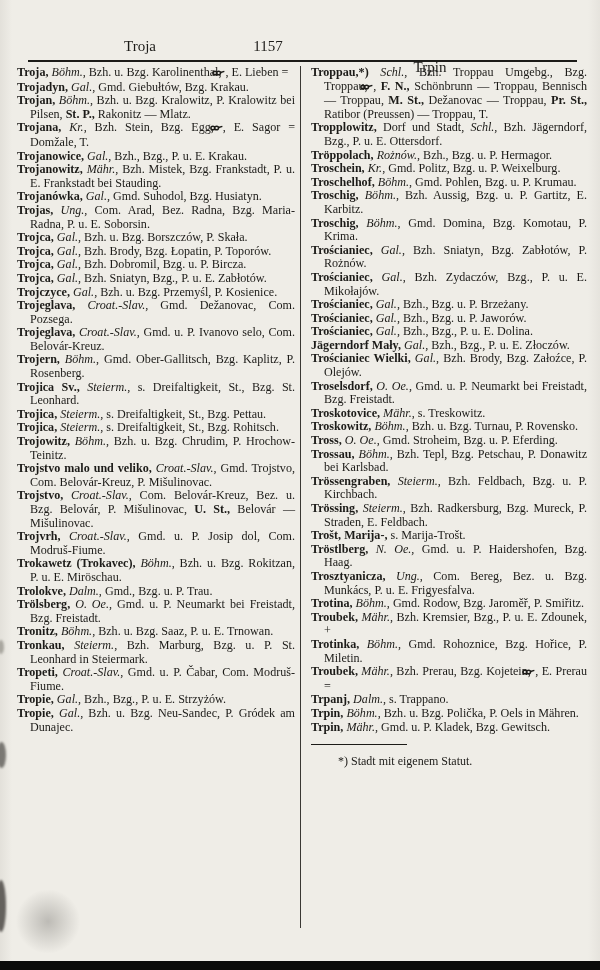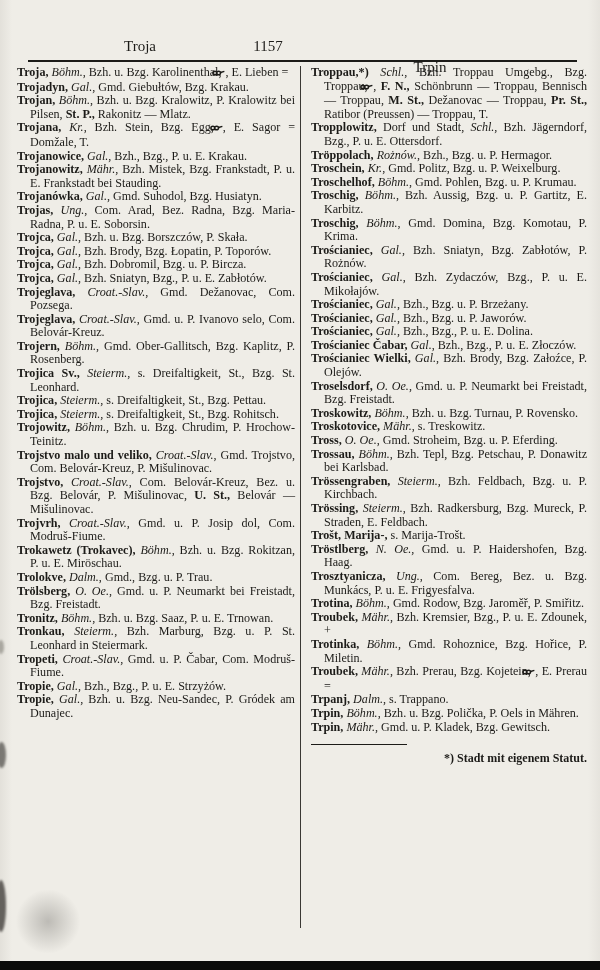--- a/index.html
+++ b/index.html
@@ -31,21 +31,21 @@
     line-height:13.6px;
     text-align:justify;
     padding-left:13px;
     text-indent:-13px;
   }
   .pb{font-weight:bold;}
   .pi{font-style:italic;}
   .icon-ph{display:inline-block;vertical-align:-1px;}
   .footnote{margin-top:10px;}
   .footnote-rule{width:96px;height:1px;background:#1c1b18;margin:0 0 6px 0;}
-  .footnote-text{margin:0;font-size:12px;font-weight:bold;padding-left:18px;text-align:right;}
+  .footnote-text{margin:9px;font-size:12px;font-weight:normal;padding-left:18px;}
   .bottom-bar{position:absolute;left:0;bottom:0;width:600px;height:9px;background:#0b0b0a;}
   .smudge{position:absolute;border-radius:50%;filter:blur(1px);}
   .sm1{left:-3px;top:742px;width:9px;height:26px;background:rgba(35,33,30,.55);}
   .sm2{left:-4px;top:880px;width:10px;height:52px;background:rgba(30,28,25,.65);}
   .sm3{left:-2px;top:640px;width:6px;height:14px;background:rgba(60,56,50,.35);}
 </style>
 </head>
 <body>
 
 <div class="page">
@@ -72,20 +72,21 @@
               <path d="M15 5.2 L21 3.4" stroke="#1c1b18" stroke-width="2.2" fill="none"></path>
             </svg></span><span class="pn">, E. Sagor = Domžale, T.</span></p>
         <p class="entry"><span class="pb">Trojanowice,</span><span class="pi"> Gal.</span><span class="pn">, Bzh., Bzg., P. u. E. Krakau.</span></p>
         <p class="entry"><span class="pb">Trojanowitz,</span><span class="pi"> Mähr.</span><span class="pn">, Bzh. Mistek, Bzg. Frankstadt, P. u. E. Frankstadt bei Stauding.</span></p>
         <p class="entry"><span class="pb">Trojanówka,</span><span class="pi"> Gal.</span><span class="pn">, Gmd. Suhodol, Bzg. Husiatyn.</span></p>
         <p class="entry"><span class="pb">Trojas,</span><span class="pi"> Ung.</span><span class="pn">, Com. Arad, Bez. Radna, Bzg. Maria-Radna, P. u. E. Soborsin.</span></p>
         <p class="entry"><span class="pb">Trojca,</span><span class="pi"> Gal.</span><span class="pn">, Bzh. u. Bzg. Borszczów, P. Skała.</span></p>
         <p class="entry"><span class="pb">Trojca,</span><span class="pi"> Gal.</span><span class="pn">, Bzh. Brody, Bzg. Łopatin, P. Toporów.</span></p>
         <p class="entry"><span class="pb">Trojca,</span><span class="pi"> Gal.</span><span class="pn">, Bzh. Dobromil, Bzg. u. P. Bircza.</span></p>
         <p class="entry"><span class="pb">Trojca,</span><span class="pi"> Gal.</span><span class="pn">, Bzh. Sniatyn, Bzg., P. u. E. Zabłotów.</span></p>
+        <p class="entry"><span class="pb">Trojczyce,</span><span class="pi"> Gal.</span><span class="pn">, Bzh. u. Bzg. Przemyśl, P. Kosienice.</span></p>
         <p class="entry"><span class="pb">Trojeglava,</span><span class="pi"> Croat.-Slav.</span><span class="pn">, Gmd. Dežanovac, Com. Pozsega.</span></p>
         <p class="entry"><span class="pb">Trojeglava,</span><span class="pi"> Croat.-Slav.</span><span class="pn">, Gmd. u. P. Ivanovo selo, Com. Belovár-Kreuz.</span></p>
         <p class="entry"><span class="pb">Trojern,</span><span class="pi"> Böhm.</span><span class="pn">, Gmd. Ober-Gallitsch, Bzg. Kaplitz, P. Rosenberg.</span></p>
         <p class="entry"><span class="pb">Trojica Sv.,</span><span class="pi"> Steierm.</span><span class="pn">, s. Dreifaltigkeit, St., Bzg. St. Leonhard.</span></p>
         <p class="entry"><span class="pb">Trojica,</span><span class="pi"> Steierm.</span><span class="pn">, s. Dreifaltigkeit, St., Bzg. Pettau.</span></p>
         <p class="entry"><span class="pb">Trojica,</span><span class="pi"> Steierm.</span><span class="pn">, s. Dreifaltigkeit, St., Bzg. Rohitsch.</span></p>
         <p class="entry"><span class="pb">Trojowitz,</span><span class="pi"> Böhm.</span><span class="pn">, Bzh. u. Bzg. Chrudim, P. Hrochow-Teinitz.</span></p>
         <p class="entry"><span class="pb">Trojstvo malo und veliko,</span><span class="pi"> Croat.-Slav.</span><span class="pn">, Gmd. Trojstvo, Com. Belovár-Kreuz, P. Mišulinovac.</span></p>
         <p class="entry"><span class="pb">Trojstvo,</span><span class="pi"> Croat.-Slav.</span><span class="pn">, Com. Belovár-Kreuz, Bez. u. Bzg. Belovár, P. Mišulinovac, </span><span class="pb">U. St.,</span><span class="pn"> Belovár — Mišulinovac.</span></p>
         <p class="entry"><span class="pb">Trojvrh,</span><span class="pi"> Croat.-Slav.</span><span class="pn">, Gmd. u. P. Josip dol, Com. Modruš-Fiume.</span></p>
@@ -108,25 +109,25 @@
           <p class="entry"><span class="pb">Tröppolach,</span><span class="pi"> Rożnów.</span><span class="pn">, Bzh., Bzg. u. P. Hermagor.</span></p>
           <p class="entry"><span class="pb">Troschein,</span><span class="pi"> Kr.</span><span class="pn">, Gmd. Politz, Bzg. u. P. Weixelburg.</span></p>
           <p class="entry"><span class="pb">Troschelhof,</span><span class="pi"> Böhm.</span><span class="pn">, Gmd. Pohlen, Bzg. u. P. Krumau.</span></p>
           <p class="entry"><span class="pb">Troschig,</span><span class="pi"> Böhm.</span><span class="pn">, Bzh. Aussig, Bzg. u. P. Gartitz, E. Karbitz.</span></p>
           <p class="entry"><span class="pb">Troschig,</span><span class="pi"> Böhm.</span><span class="pn">, Gmd. Domina, Bzg. Komotau, P. Krima.</span></p>
           <p class="entry"><span class="pb">Trościaniec,</span><span class="pi"> Gal.</span><span class="pn">, Bzh. Sniatyn, Bzg. Zabłotów, P. Rożnów.</span></p>
           <p class="entry"><span class="pb">Trościaniec,</span><span class="pi"> Gal.</span><span class="pn">, Bzh. Zydaczów, Bzg., P. u. E. Mikołajów.</span></p>
           <p class="entry"><span class="pb">Trościaniec,</span><span class="pi"> Gal.</span><span class="pn">, Bzh., Bzg. u. P. Brzeżany.</span></p>
           <p class="entry"><span class="pb">Trościaniec,</span><span class="pi"> Gal.</span><span class="pn">, Bzh., Bzg. u. P. Jaworów.</span></p>
           <p class="entry"><span class="pb">Trościaniec,</span><span class="pi"> Gal.</span><span class="pn">, Bzh., Bzg., P. u. E. Dolina.</span></p>
-          <p class="entry"><span class="pb">Trościaniec Čabar,</span><span class="pi"> Gal.</span><span class="pn">, Bzh., Bzg., P. u. E. Złoczów.</span></p>
+          <p class="entry"><span class="pb">Jägerndorf Mały,</span><span class="pi"> Gal.</span><span class="pn">, Bzh., Bzg., P. u. E. Złoczów.</span></p>
           <p class="entry"><span class="pb">Trościaniec Wielki,</span><span class="pi"> Gal.</span><span class="pn">, Bzh. Brody, Bzg. Załoźce, P. Olejów.</span></p>
           <p class="entry"><span class="pb">Troselsdorf,</span><span class="pi"> O. Oe.</span><span class="pn">, Gmd. u. P. Neumarkt bei Freistadt, Bzg. Freistadt.</span></p>
+          <p class="entry"><span class="pb">Troskotovice,</span><span class="pi"> Mähr.</span><span class="pn">, s. Treskowitz.</span></p>
           <p class="entry"><span class="pb">Troskowitz,</span><span class="pi"> Böhm.</span><span class="pn">, Bzh. u. Bzg. Turnau, P. Rovensko.</span></p>
-          <p class="entry"><span class="pb">Troskotovice,</span><span class="pi"> Mähr.</span><span class="pn">, s. Treskowitz.</span></p>
           <p class="entry"><span class="pb">Tross,</span><span class="pi"> O. Oe.</span><span class="pn">, Gmd. Stroheim, Bzg. u. P. Eferding.</span></p>
           <p class="entry"><span class="pb">Trossau,</span><span class="pi"> Böhm.</span><span class="pn">, Bzh. Tepl, Bzg. Petschau, P. Donawitz bei Karlsbad.</span></p>
           <p class="entry"><span class="pb">Trössengraben,</span><span class="pi"> Steierm.</span><span class="pn">, Bzh. Feldbach, Bzg. u. P. Kirchbach.</span></p>
           <p class="entry"><span class="pb">Trössing,</span><span class="pi"> Steierm.</span><span class="pn">, Bzh. Radkersburg, Bzg. Mureck, P. Straden, E. Feldbach.</span></p>
           <p class="entry"><span class="pb">Trošt, Marija-,</span><span class="pn"> s. Marija-Trošt.</span></p>
           <p class="entry"><span class="pb">Tröstlberg,</span><span class="pi"> N. Oe.</span><span class="pn">, Gmd. u. P. Haidershofen, Bzg. Haag.</span></p>
           <p class="entry"><span class="pb">Trosztyanicza,</span><span class="pi"> Ung.</span><span class="pn">, Com. Bereg, Bez. u. Bzg. Munkács, P. u. E. Frigyesfalva.</span></p>
           <p class="entry"><span class="pb">Trotina,</span><span class="pi"> Böhm.</span><span class="pn">, Gmd. Rodow, Bzg. Jaroměř, P. Smiřitz.</span></p>
           <p class="entry"><span class="pb">Troubek,</span><span class="pi"> Mähr.</span><span class="pn">, Bzh. Kremsier, Bzg., P. u. E. Zdounek, +</span></p>
           <p class="entry"><span class="pb">Trotinka,</span><span class="pi"> Böhm.</span><span class="pn">, Gmd. Rohoznice, Bzg. Hořice, P. Miletin.</span></p>

